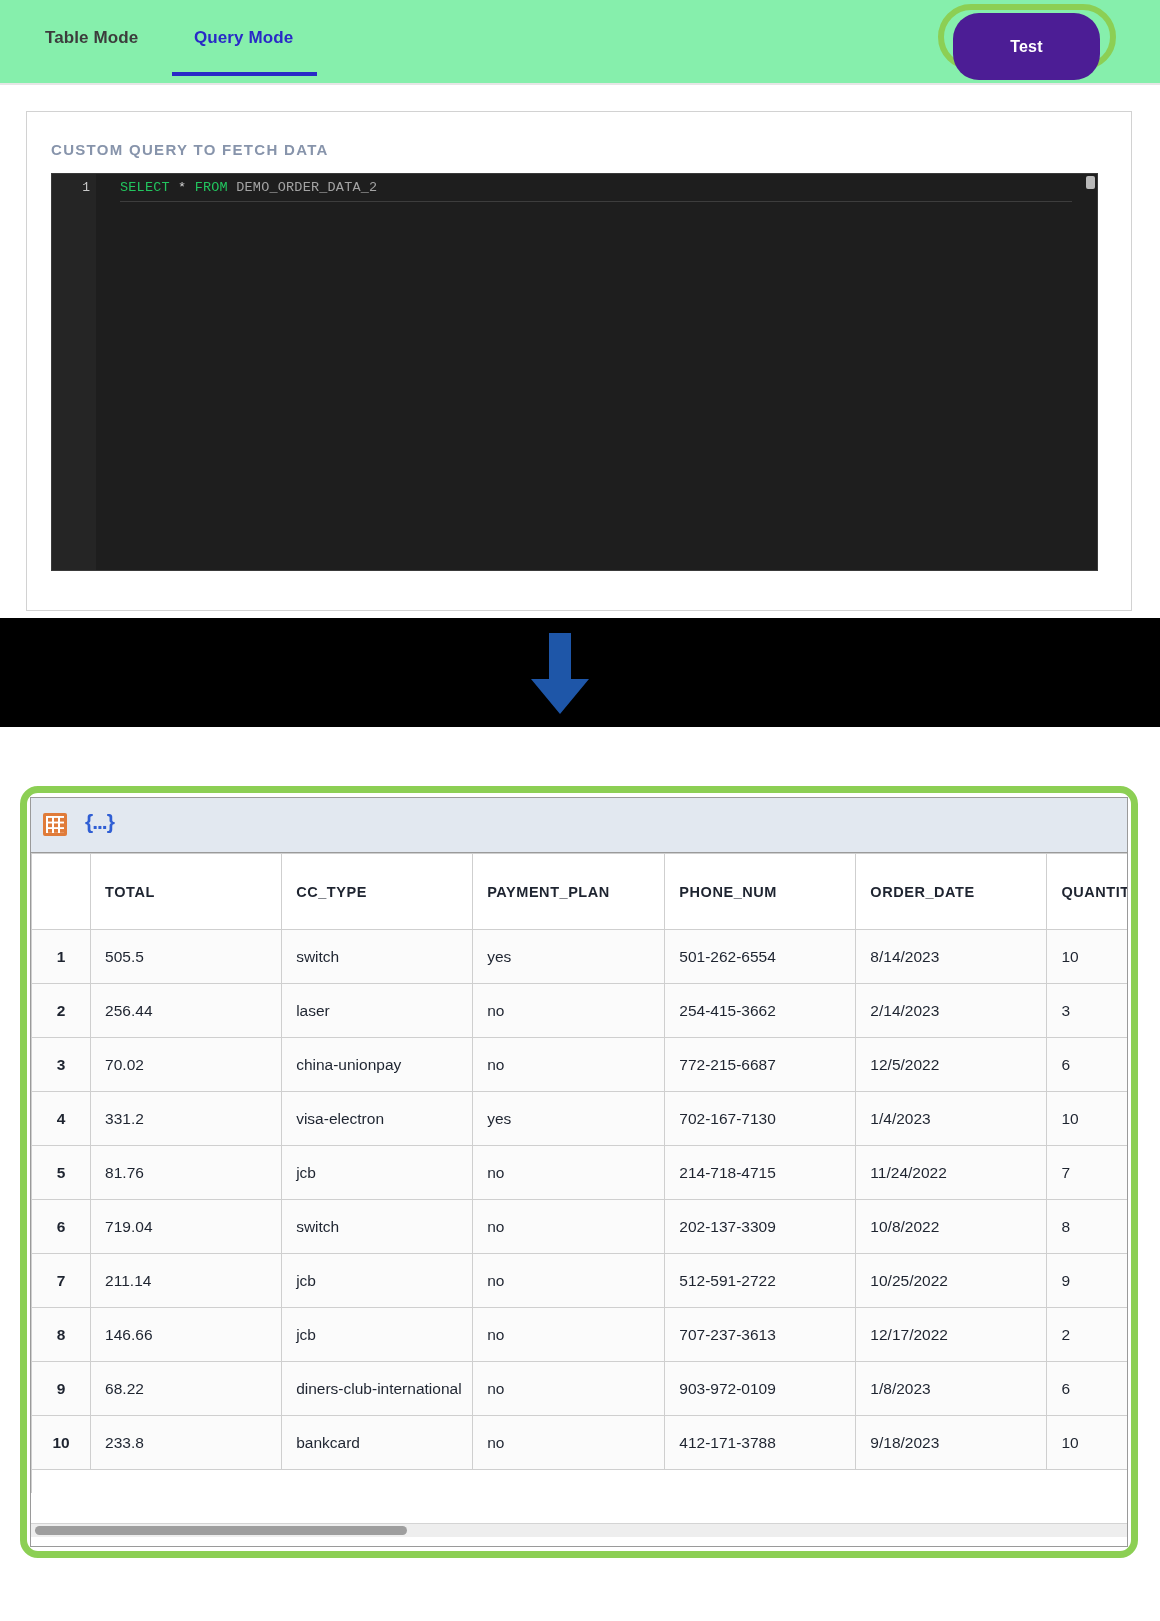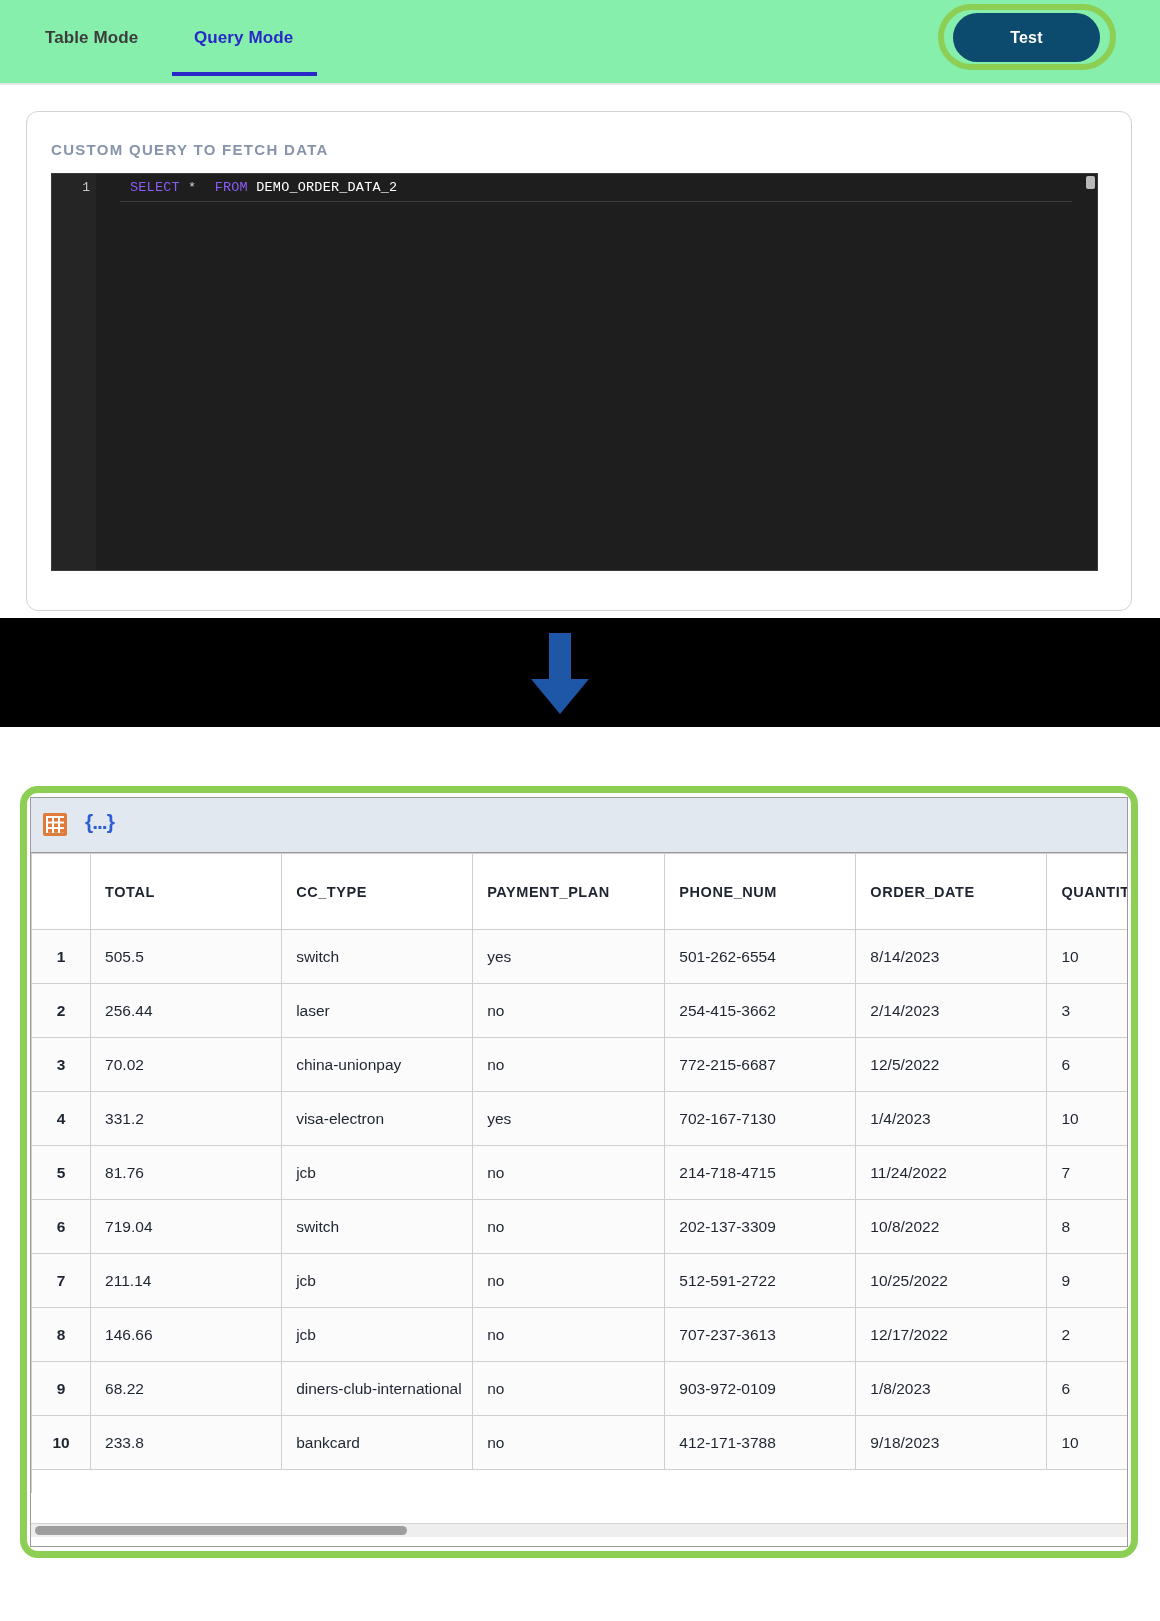--- a/index.html
+++ b/index.html
@@ -60,42 +60,42 @@
     height: 66px;
     border: 6px solid #8ccf54;
     border-radius: 40px;
     box-sizing: border-box;
   }
   #test-button {
     position: absolute;
     left: 953px;
     top: 13px;
     width: 147px;
-    height: 49px;
-    background: #0c4a6e;
+    height: 67px;
+    background: #4c1d95;
     border: none;
     border-radius: 26px;
     color: #ffffff;
     font-size: 16px;
     font-weight: 700;
     font-family: "Liberation Sans", sans-serif;
     cursor: pointer;
     letter-spacing: .2px;
   }
 
   
   #query-card {
     position: absolute;
     left: 26px;
     top: 111px;
     width: 1106px;
     height: 500px;
     background: #ffffff;
     border: 1px solid #d2d2d2;
-    border-radius: 12px;
+    border-radius: 0;
     box-sizing: border-box;
     overflow: hidden;
   }
   #query-label {
     position: absolute;
     left: 24px;
     top: 29px;
     font-size: 15px;
     font-weight: 700;
     letter-spacing: 1.3px;
@@ -132,23 +132,23 @@
   #code-line {
     position: absolute;
     left: 68px;
     top: 6px;
     font-family: "Liberation Mono", monospace;
     font-size: 13.5px;
     color: #e8e8e8;
     white-space: pre;
     letter-spacing: .2px;
   }
-  #code-line .kw { color: #8b5cf6; margin-left: 10px; }
+  #code-line .kw { color: #22c55e; }
   #code-line .op { color: #d8d8d8; }
-  #code-line .ident { color: #ffffff; }
+  #code-line .ident { color: #a3a3a3; }
   #code-underline {
     position: absolute;
     left: 68px;
     top: 27px;
     width: 952px;
     height: 1px;
     background: #3d3d3d;
   }
   #editor-vscroll {
     position: absolute;

